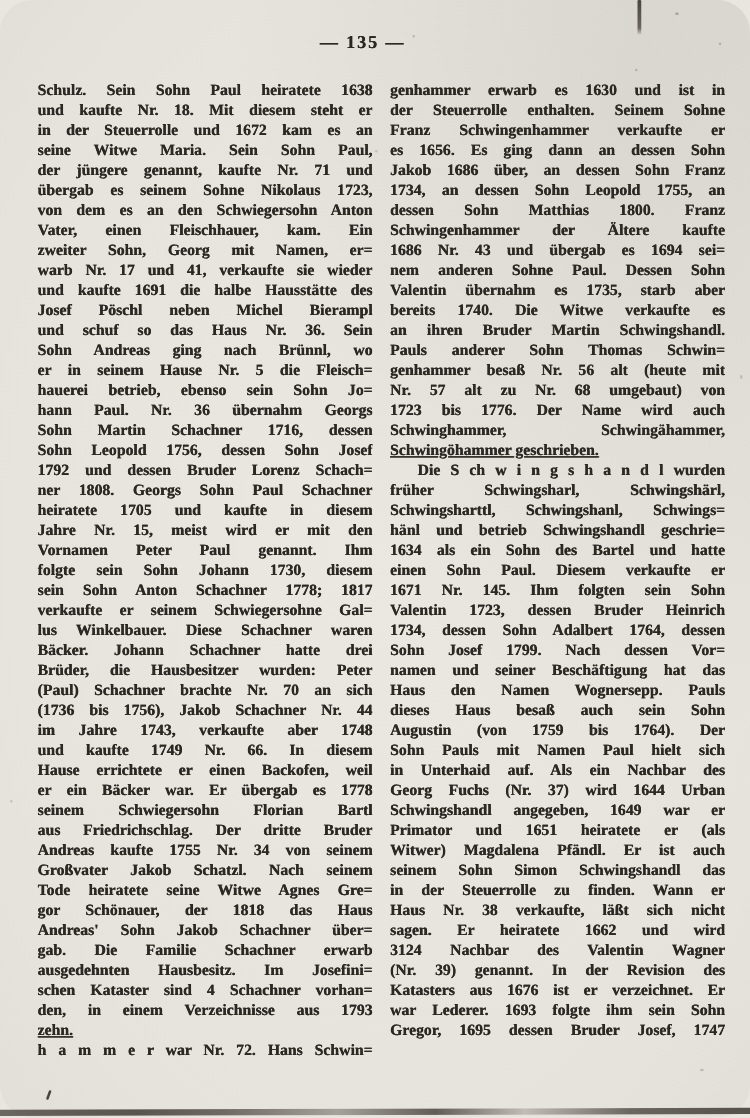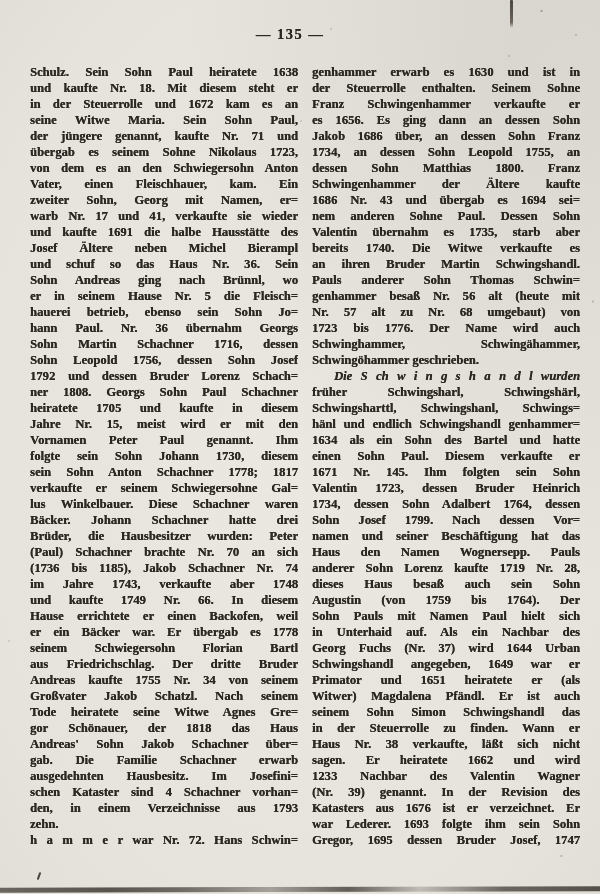--- a/index.html
+++ b/index.html
@@ -7,40 +7,41 @@
     width:600px;height:894px;
     background:#e9e6e0;
     font-family:"Liberation Serif","DejaVu Serif",serif;
     overflow:hidden;position:relative;
   }
   .page{
     position:absolute;inset:0;
     background:
       radial-gradient(ellipse at 85% 8%, rgba(180,176,168,0.25) 0%, rgba(0,0,0,0) 45%),
       radial-gradient(ellipse at 50% 50%, #ebe8e2 0%, #e6e3dd 80%, #e2dfd8 100%);
+    border-radius: 26px;
   }
   .header{
     position:absolute;top:26px;left:0;width:580px;
     text-align:center;
     font-size:14.5px;font-weight:bold;color:#2b2722;
     letter-spacing:1.5px;
     text-shadow:0.2px 0 0 currentColor;
   }
   .col{position:absolute;top:64px;width:268px;}
   .col-left{left:30px;}
   .col-right{left:312px;}
   .ln{
     height:16px;line-height:16px;
     font-size:12.6px;font-weight:700;color:#2c2823;
     text-align:justify;text-align-last:justify;
     overflow:hidden;
     text-shadow:0.25px 0 0 currentColor;
   }
-  .ln.flush{text-align-last:left;}
-  .ln.indent{padding-left:22px;font-style:italic;}
+  .ln.flush{text-align-last:left;text-decoration:underline;}
+  .ln.indent{padding-left:22px;}
   
   .mark-top-right{
     position:absolute;left:510px;top:0;width:3px;height:28px;
     background:linear-gradient(#4a453e,#6b655c 80%,transparent);
     border-radius:1px;
   }
   .smudge-bottom{
     position:absolute;left:0;top:887px;width:600px;height:5px;
     background:
       linear-gradient(90deg,
@@ -74,41 +75,41 @@
       <div class="ln">und kaufte Nr. 18.  Mit diesem steht er</div>
       <div class="ln">in der Steuerrolle und 1672 kam es an</div>
       <div class="ln">seine Witwe Maria.  Sein Sohn Paul,</div>
       <div class="ln">der jüngere genannt, kaufte Nr. 71 und</div>
       <div class="ln">übergab es seinem Sohne Nikolaus 1723,</div>
       <div class="ln">von dem es an den Schwiegersohn Anton</div>
       <div class="ln">Vater, einen Fleischhauer, kam.  Ein</div>
       <div class="ln">zweiter Sohn, Georg mit Namen, er=</div>
       <div class="ln">warb Nr. 17 und 41, verkaufte sie wieder</div>
       <div class="ln">und kaufte 1691 die halbe Hausstätte des</div>
-      <div class="ln">Josef Ältere neben Michel Bierampl</div>
+      <div class="ln">Josef Pöschl neben Michel Bierampl</div>
       <div class="ln">und schuf so das Haus Nr. 36.  Sein</div>
       <div class="ln">Sohn Andreas ging nach Brünnl, wo</div>
       <div class="ln">er in seinem Hause Nr. 5 die Fleisch=</div>
       <div class="ln">hauerei betrieb, ebenso sein Sohn Jo=</div>
       <div class="ln">hann Paul.  Nr. 36 übernahm Georgs</div>
       <div class="ln">Sohn Martin Schachner 1716, dessen</div>
       <div class="ln">Sohn Leopold 1756, dessen Sohn Josef</div>
       <div class="ln">1792 und dessen Bruder Lorenz Schach=</div>
       <div class="ln">ner 1808. Georgs Sohn Paul Schachner</div>
       <div class="ln">heiratete 1705 und kaufte in diesem</div>
       <div class="ln">Jahre Nr. 15, meist wird er mit den</div>
       <div class="ln">Vornamen Peter Paul genannt.  Ihm</div>
       <div class="ln">folgte sein Sohn Johann 1730, diesem</div>
       <div class="ln">sein Sohn Anton Schachner 1778; 1817</div>
       <div class="ln">verkaufte er seinem Schwiegersohne Gal=</div>
       <div class="ln">lus Winkelbauer. Diese Schachner waren</div>
       <div class="ln">Bäcker.  Johann Schachner hatte drei</div>
       <div class="ln">Brüder, die Hausbesitzer wurden: Peter</div>
       <div class="ln">(Paul) Schachner brachte Nr. 70 an sich</div>
-      <div class="ln">(1736 bis 1185), Jakob Schachner Nr. 74</div>
+      <div class="ln">(1736 bis 1756), Jakob Schachner Nr. 44</div>
       <div class="ln">im Jahre 1743,  verkaufte aber 1748</div>
       <div class="ln">und kaufte 1749 Nr. 66.  In diesem</div>
       <div class="ln">Hause errichtete er einen Backofen, weil</div>
       <div class="ln">er ein Bäcker war.  Er übergab es 1778</div>
       <div class="ln">seinem Schwiegersohn Florian Bartl</div>
       <div class="ln">aus Friedrichschlag.  Der dritte Bruder</div>
       <div class="ln">Andreas kaufte 1755 Nr. 34 von seinem</div>
       <div class="ln">Großvater Jakob Schatzl.  Nach seinem</div>
       <div class="ln">Tode heiratete seine Witwe Agnes Gre=</div>
       <div class="ln">gor Schönauer, der 1818 das Haus</div>
@@ -136,43 +137,42 @@
       <div class="ln">an ihren Bruder Martin Schwingshandl.</div>
       <div class="ln">Pauls anderer Sohn Thomas Schwin=</div>
       <div class="ln">genhammer besaß Nr. 56 alt (heute mit</div>
       <div class="ln">Nr. 57 alt zu Nr. 68 umgebaut) von</div>
       <div class="ln">1723 bis 1776.  Der Name wird auch</div>
       <div class="ln">Schwinghammer,  Schwingähammer,</div>
       <div class="ln flush">Schwingöhammer geschrieben.</div>
       <div class="ln indent">Die  S ch w i n g s h a n d l  wurden</div>
       <div class="ln">früher  Schwingsharl,  Schwingshärl,</div>
       <div class="ln">Schwingsharttl, Schwingshanl, Schwings=</div>
-      <div class="ln">hänl und endlich Schwingshandl genhammer=</div>
+      <div class="ln">hänl und betrieb Schwingshandl geschrie=</div>
       <div class="ln">1634 als ein Sohn des Bartel und hatte</div>
       <div class="ln">einen Sohn Paul.  Diesem verkaufte er</div>
       <div class="ln">1671 Nr. 145.  Ihm folgten sein Sohn</div>
       <div class="ln">Valentin 1723, dessen Bruder Heinrich</div>
       <div class="ln">1734, dessen Sohn Adalbert 1764, dessen</div>
       <div class="ln">Sohn Josef 1799.  Nach dessen Vor=</div>
       <div class="ln">namen und seiner Beschäftigung hat das</div>
       <div class="ln">Haus den Namen Wognersepp.  Pauls</div>
-      <div class="ln">anderer Sohn Lorenz kaufte 1719 Nr. 28,</div>
       <div class="ln">dieses Haus besaß auch sein Sohn</div>
       <div class="ln">Augustin (von 1759 bis 1764).  Der</div>
       <div class="ln">Sohn Pauls mit Namen Paul hielt sich</div>
       <div class="ln">in Unterhaid auf.  Als ein Nachbar des</div>
       <div class="ln">Georg Fuchs (Nr. 37) wird 1644 Urban</div>
       <div class="ln">Schwingshandl angegeben, 1649 war er</div>
       <div class="ln">Primator und 1651 heiratete er (als</div>
       <div class="ln">Witwer) Magdalena Pfändl. Er ist auch</div>
       <div class="ln">seinem Sohn Simon Schwingshandl das</div>
       <div class="ln">in der Steuerrolle zu finden.  Wann er</div>
       <div class="ln">Haus Nr. 38 verkaufte,  läßt sich nicht</div>
       <div class="ln">sagen.  Er heiratete 1662 und wird</div>
-      <div class="ln">1233  Nachbar des Valentin Wagner</div>
+      <div class="ln">3124  Nachbar des Valentin Wagner</div>
       <div class="ln">(Nr. 39) genannt.  In der Revision des</div>
       <div class="ln">Katasters aus 1676 ist er verzeichnet. Er</div>
       <div class="ln">war Lederer. 1693 folgte ihm sein Sohn</div>
       <div class="ln">Gregor, 1695 dessen Bruder Josef, 1747</div>
     </div>
 
   <div>
     <div class="mark-top-right"></div>
     <div class="smudge-bottom"></div>
     <div class="tick-bottom-left"></div>

